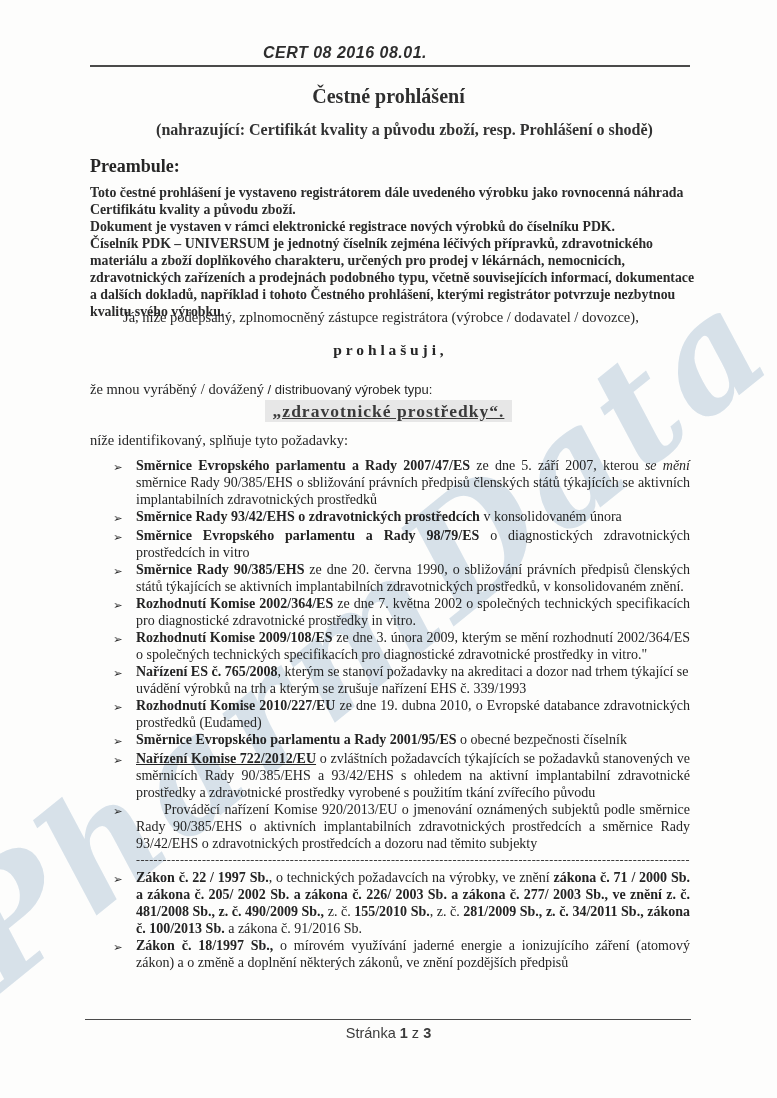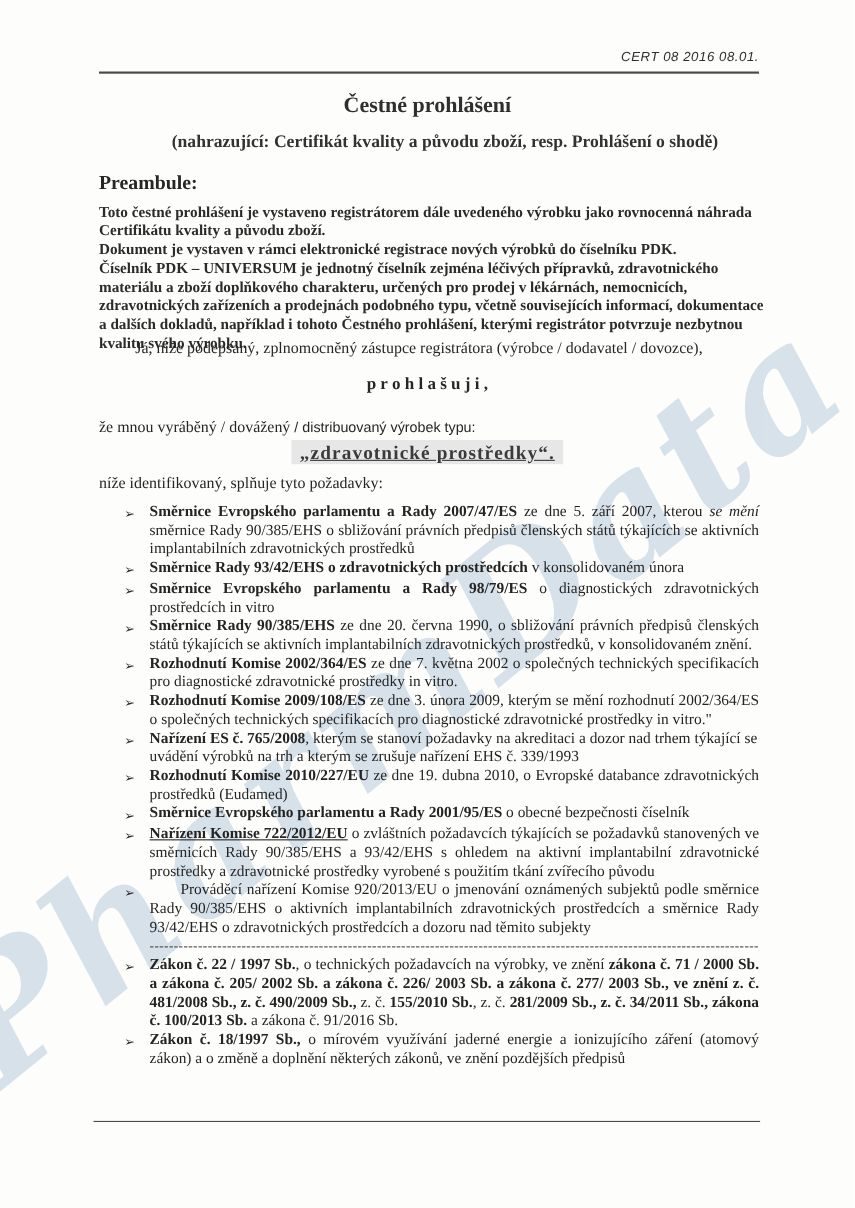--- a/index.html
+++ b/index.html
@@ -17,22 +17,22 @@
     font-size:150px; font-weight:bold; font-style:italic;
     font-family:"DejaVu Serif",serif;
     white-space:nowrap; letter-spacing:6px;
     color:#c9d7e3; opacity:.72; z-index:0;
     user-select:none;
   }
   .layer { position:absolute; inset:0; z-index:1; }
 
   .header-ref {
     position:absolute; top:44px; left:0; width:690px;
-    text-align:right; font-family:"Liberation Sans",sans-serif;
-    font-style:italic; font-size:12px; letter-spacing:.5px; color:#2e2e2e;
+    text-align:center; font-family:"Liberation Sans",sans-serif;
+    font-style:italic; font-size:16px; letter-spacing:.5px; color:#2e2e2e;font-weight:bold;
   }
   .header-line { position:absolute; top:65px; left:90px; width:600px; border-top:2px solid #4a4a4a; }
 
   .title { position:absolute; top:85px; left:0; width:100%; text-align:center; font-size:20px; font-weight:bold; color:#2f2f2f; }
   .subtitle { position:absolute; top:121px; left:16px; width:100%; text-align:center; font-size:16px; font-weight:bold; color:#323232; }
 
   .preambule-heading { position:absolute; top:156px; left:90px; font-size:18px; font-weight:bold; }
   .preambule-body { position:absolute; top:184px; left:90px; width:606px; font-size:13.8px; font-weight:bold; line-height:17px; color:#2b2b2b; }
 
   .decl-intro { position:absolute; top:309px; left:123px; width:560px; font-size:14.5px; }
@@ -143,14 +143,15 @@
             <span class="req-text"><span style="font-weight: bold;">Zákon č. 22 / 1997 Sb.</span><span>, o technických požadavcích na výrobky, ve znění </span><span style="font-weight: bold;">zákona č. 71 / 2000 Sb. a zákona č. 205/ 2002 Sb. a zákona č. 226/ 2003 Sb. a zákona č. 277/ 2003 Sb., ve znění z. č. 481/2008 Sb., z. č. 490/2009 Sb., </span><span>z. č. </span><span style="font-weight: bold;">155/2010 Sb.</span><span>, z. č. </span><span style="font-weight: bold;">281/2009 Sb., z. č. 34/2011 Sb., zákona č. 100/2013 Sb. </span><span>a zákona č. 91/2016 Sb.</span></span>
           </div>
           <div class="req-item">
             <span class="marker">➢</span>
             <span class="req-text"><span style="font-weight: bold;">Zákon č. 18/1997 Sb.,</span><span> o mírovém využívání jaderné energie a ionizujícího záření (atomový zákon) a o změně a doplnění některých zákonů, ve znění pozdějších předpisů</span></span>
           </div>
         </div>
     </div>
 
     <div class="footer-line"></div>
+    <div class="footer-text"><span>Stránka </span><span style="font-weight: bold;">1</span><span> z </span><span style="font-weight: bold;">3</span></div>
   </div>
 </div>
 
 </body></html>

